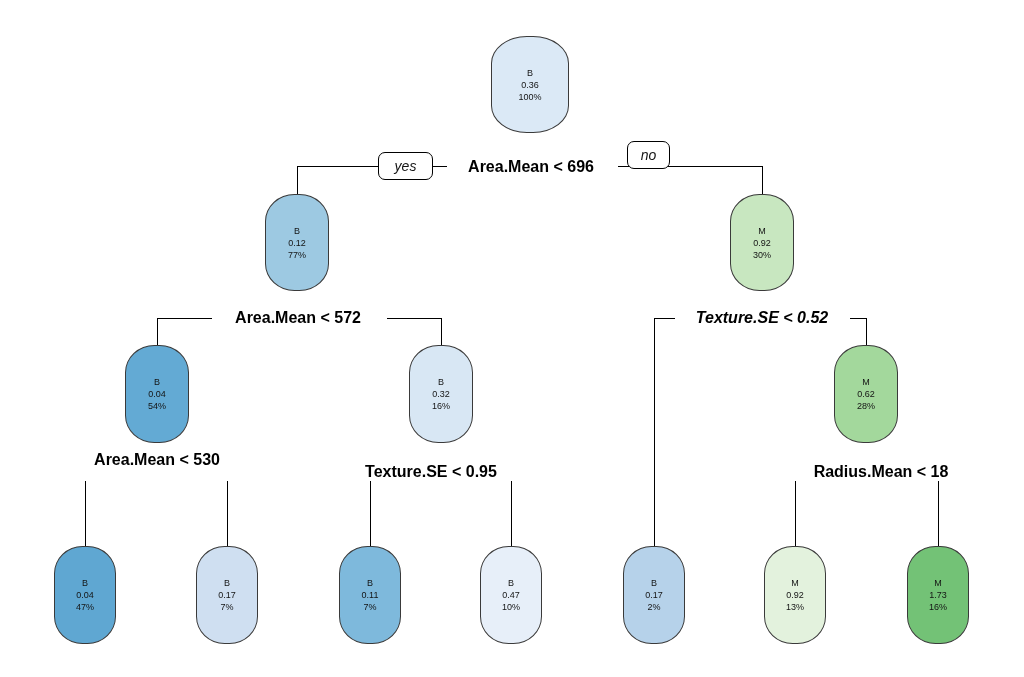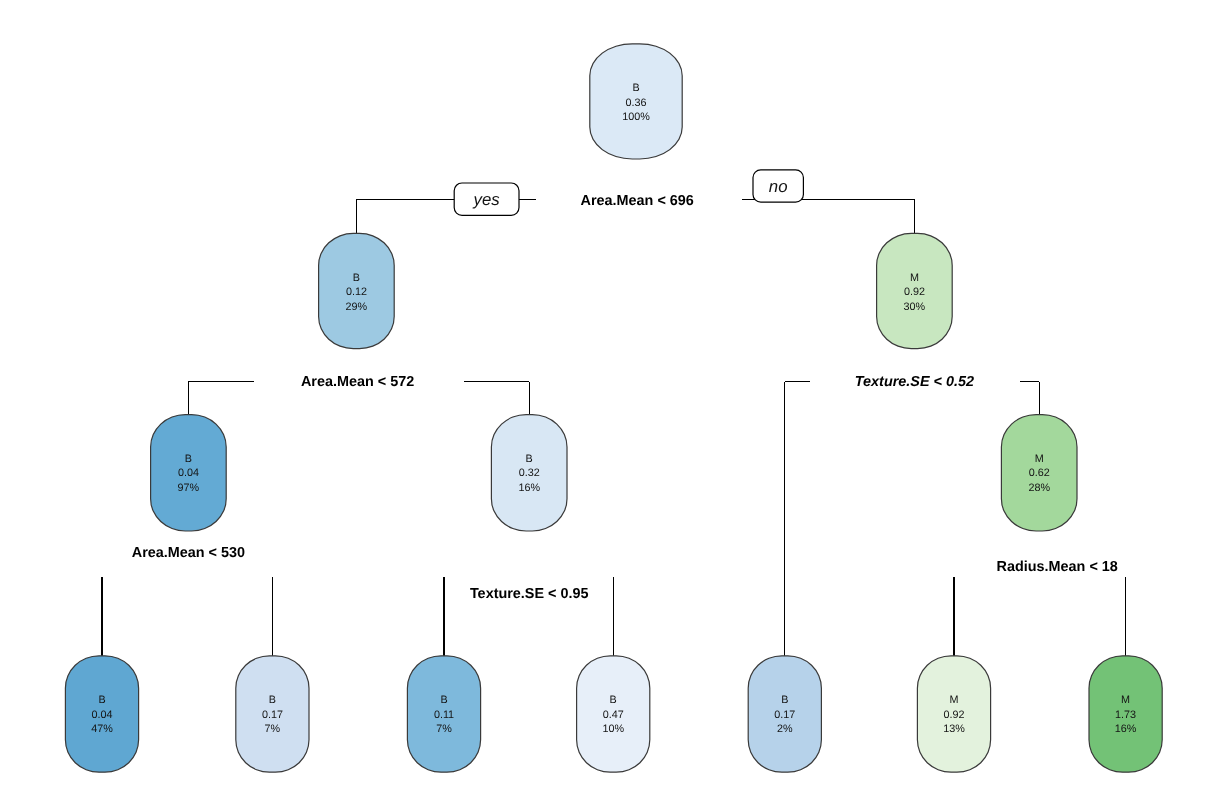--- a/index.html
+++ b/index.html
@@ -15,21 +15,21 @@
     font-size:9px;line-height:12px;color:#141414;text-align:center;
   }
   .node span{display:block;}
   .badge{
     position:absolute;box-sizing:border-box;background:#ffffff;border:1px solid #000;
     border-radius:7px;display:flex;align-items:center;justify-content:center;
     font-size:14px;font-style:italic;color:#141414;
   }
   .split-label{
     position:absolute;transform:translate(-50%,-50%);
-    font-weight:bold;font-size:12px;color:#000;white-space:nowrap;
+    font-weight:bold;font-size:16px;color:#000;white-space:nowrap;
     background:#ffffff;padding:0 4px;
   }
 </style>
 </head>
 <body>
 
 <div class="canvas">
   <svg class="edges" id="edges" xmlns="http://www.w3.org/2000/svg">
       <line x1="297" y1="166" x2="447" y2="166" stroke="#000000" stroke-width="1" shape-rendering="crispEdges"></line>
       <line x1="618" y1="166" x2="762" y2="166" stroke="#000000" stroke-width="1" shape-rendering="crispEdges"></line>
@@ -52,43 +52,43 @@
     </svg>
   <div id="badges">
       <div class="badge" style="left: 378px; top: 152px; width: 55px; height: 28px;">yes</div>
       <div class="badge" style="left: 627px; top: 141px; width: 43px; height: 28px;">no</div>
     </div>
   <div id="labels">
       <div class="split-label" style="left: 531px; top: 167px;">Area.Mean &lt; 696</div>
       <div class="split-label" style="left: 298px; top: 318px;">Area.Mean &lt; 572</div>
       <div class="split-label" style="left: 762px; top: 318px; font-style: italic;">Texture.SE &lt; 0.52</div>
       <div class="split-label" style="left: 157px; top: 460px;">Area.Mean &lt; 530</div>
-      <div class="split-label" style="left: 441px; top: 472px; margin-top: 22px;">Texture.SE &lt; 0.95</div>
+      <div class="split-label" style="left: 431px; top: 472px;">Texture.SE &lt; 0.95</div>
       <div class="split-label" style="left: 868px; top: 472px; margin-left: 13px;">Radius.Mean &lt; 18</div>
     </div>
   <div id="nodes">
       <div class="node" style="left: 491px; top: 36px; width: 78px; height: 97px; background: rgb(219, 233, 246);">
         <span>B</span>
         <span>0.36</span>
         <span>100%</span>
       </div>
       <div class="node" style="left: 265px; top: 194px; width: 64px; height: 97px; background: rgb(157, 201, 226);">
         <span>B</span>
         <span>0.12</span>
-        <span>29%</span>
+        <span>77%</span>
       </div>
       <div class="node" style="left: 730px; top: 194px; width: 64px; height: 97px; background: rgb(200, 231, 192);">
         <span>M</span>
         <span>0.92</span>
         <span>30%</span>
       </div>
       <div class="node" style="left: 125px; top: 345px; width: 64px; height: 98px; background: rgb(99, 170, 212);">
         <span>B</span>
         <span>0.04</span>
-        <span>97%</span>
+        <span>54%</span>
       </div>
       <div class="node" style="left: 409px; top: 345px; width: 64px; height: 98px; background: rgb(216, 231, 244);">
         <span>B</span>
         <span>0.32</span>
         <span>16%</span>
       </div>
       <div class="node" style="left: 834px; top: 345px; width: 64px; height: 98px; background: rgb(163, 216, 156);">
         <span>M</span>
         <span>0.62</span>
         <span>28%</span>

